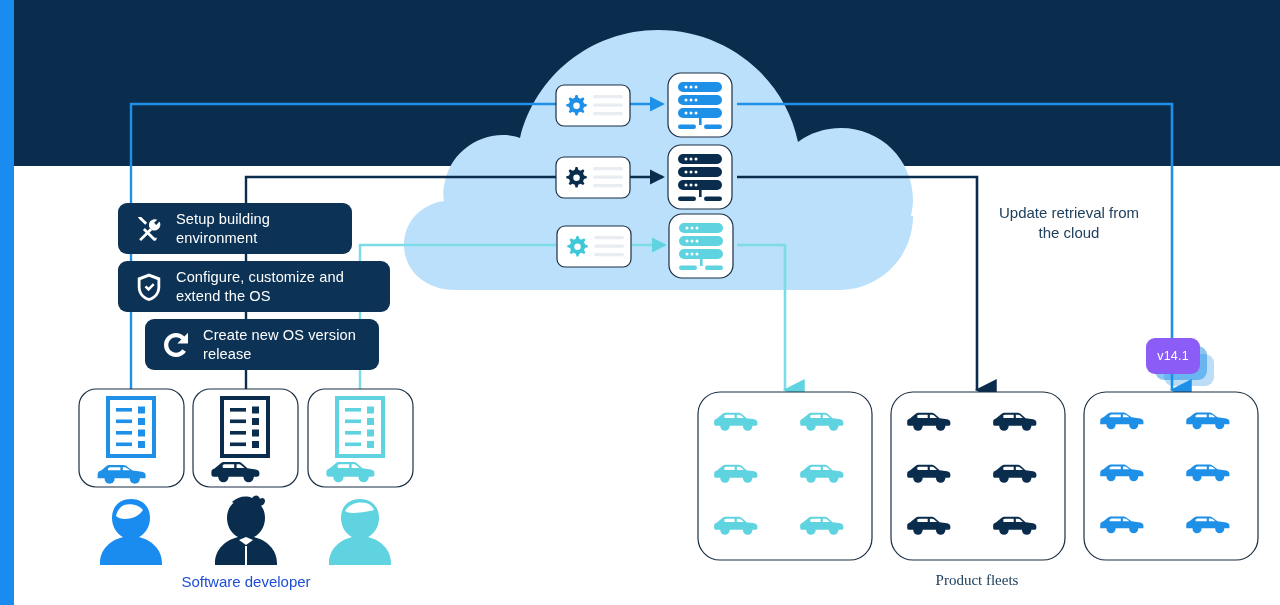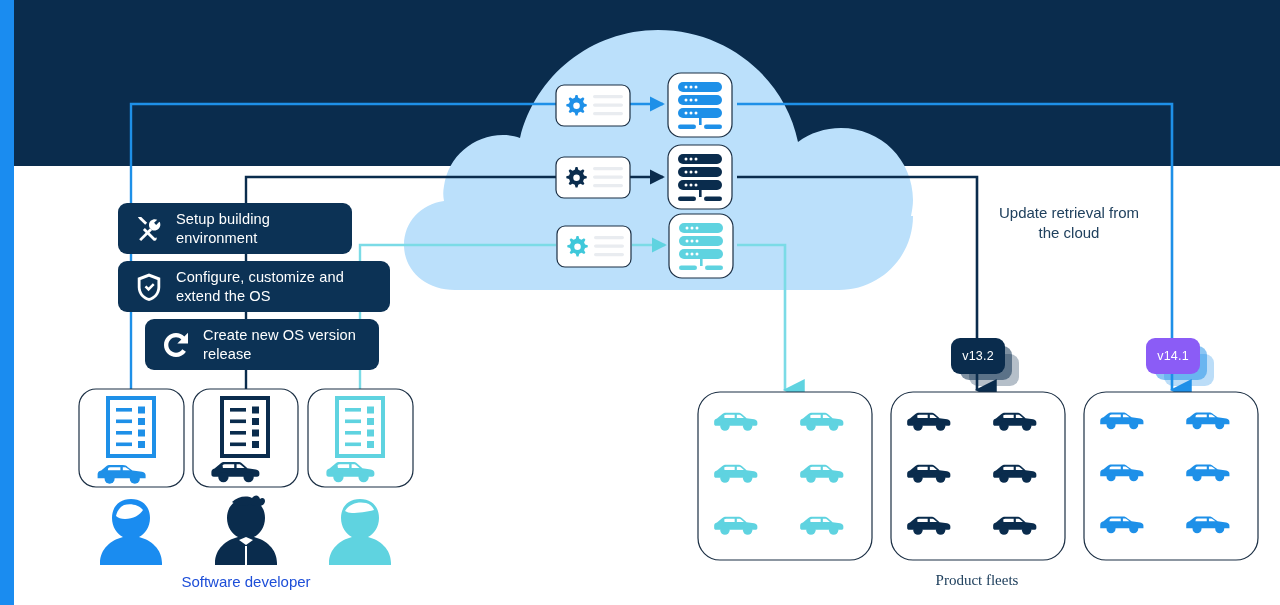--- a/index.html
+++ b/index.html
@@ -402,27 +402,20 @@
     <div class="pill" style="left: 118px; top: 319px; width: 234px; height: 51px; pointer-events: auto; background: rgb(12, 50, 85); margin-left: 27px;">
       <span class="ico">
         <svg width="30" height="30" viewBox="0 0 32 32">
           <path fill="#fff" d="M16,3.2 c-7,0 -12.8,5.8 -12.8,12.8 c0,7 5.8,12.8 12.8,12.8 c4.4,0 8.3,-2.2 10.6,-5.6 l-3.9,-2.6 c-1.5,2.2 -3.9,3.6 -6.7,3.6 c-4.5,0 -8.2,-3.7 -8.2,-8.2 c0,-4.5 3.7,-8.2 8.2,-8.2 c2.2,0 4.2,0.9 5.7,2.3 l-4.3,4.3 l11.4,0 l0,-11.4 l-3.9,3.9 C22.6,4.6 19.5,3.2 16,3.2 Z"></path>
         </svg>
       </span>
       <span class="txt">Create new OS version release</span>
     </div>
 
 
-    <div class="badgeWrap" style="left:951px;top:338px;pointer-events:auto;">
-      <div class="bk b3" style="background:#0a2c4d;"></div>
-      <div class="bk b2" style="background:#0a2c4d;"></div>
-      <div class="bk b1" style="background:#0a2c4d;">
-        <span>v13.2</span>
-      </div>
-    </div>
 
     <div class="badgeWrap" style="left:1146px;top:338px;pointer-events:auto;">
       <div class="bk b3" style="background:#1e90e8;"></div>
       <div class="bk b2" style="background:#1e90e8;"></div>
       <div class="bk b1" style="background:#8b5cf6;">
         <span>v14.1</span>
       </div>
     </div>
 
     <div class="lbl" style="left: 963px; top: 203px; width: 212px; color: rgb(32, 65, 94);">

